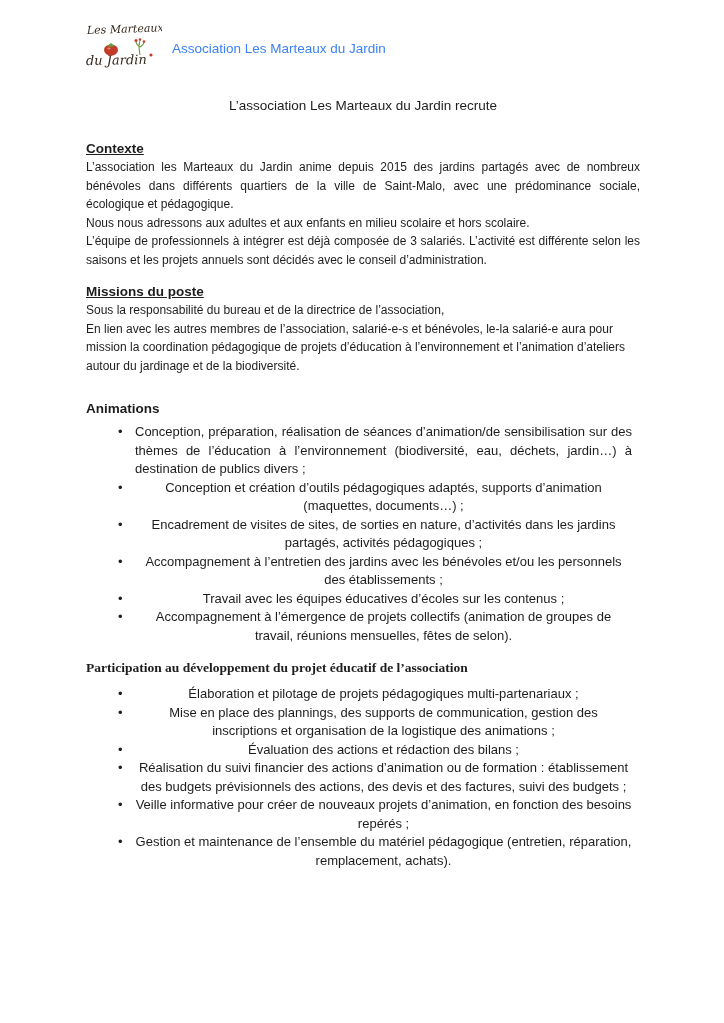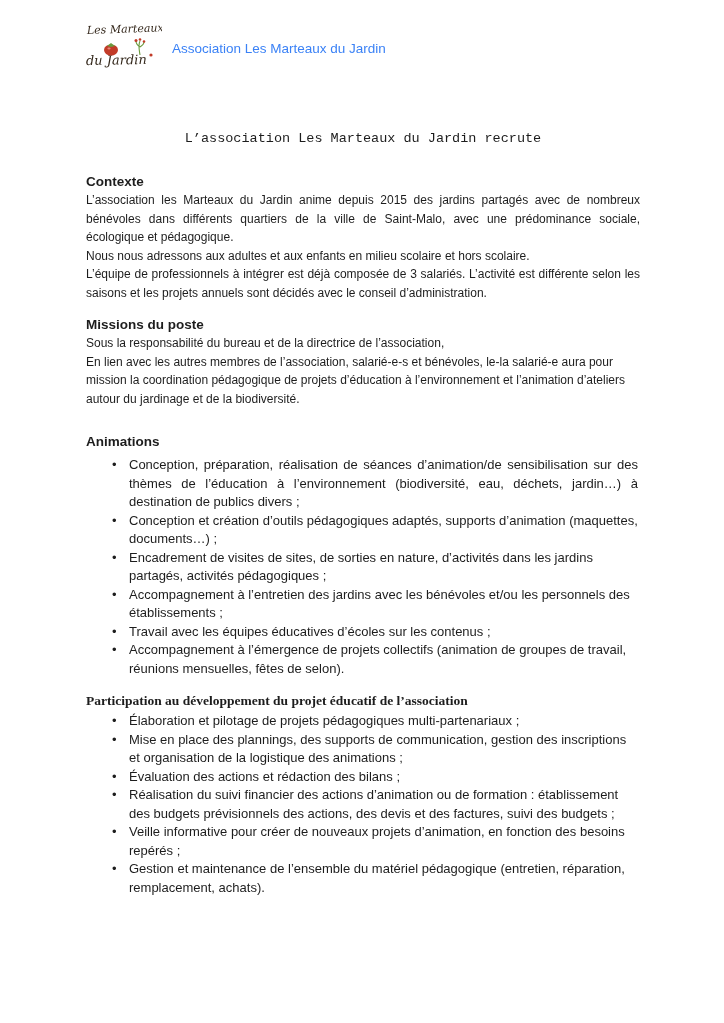--- a/index.html
+++ b/index.html
@@ -25,58 +25,58 @@
     margin-left: 84px;
   }
   .logo { flex: 0 0 auto; }
   .org-name {
     font-size: 13.5px;
     color: #3b82f6;
   }
   
   .title-block { text-align: center; }
   .doc-title {
-    margin-top: 50px;
+    margin-top: 17px;
     font-size: 13.5px;
     line-height: 19px;
-    font-family: Liberation Mono, monospace;
   }
   .doc-subtitle {
     margin-top: 8px;
     font-size: 14.5px;
     font-weight: bold;
     line-height: 20px;
   }
   
   .section-heading {
     font-size: 13.5px;
     font-weight: bold;
     line-height: 19px;
   }
-  .section-heading.underlined { }
+  .section-heading.underlined { text-decoration: underline; }
   .mt-contexte   { margin-top: 24px; }
   .mt-missions   { margin-top: 13px; }
   .mt-animations { margin-top: 24px; }
   .mt-participation { margin-top: 13px; font-family: Liberation Serif, serif; }
   p.body-text {
     font-size: 12px;
     line-height: 18.5px;
   }
   p.justify { text-align: justify; }
   ul.bullets {
     list-style: none;
-    margin: 2px;
+    margin: 8px;
     padding-left: 24px;
   }
   ul.bullets.after-heading { margin-top: 5px; }
   ul.bullets li {
     position: relative;
     padding-left: 17px;
     font-size: 13px;
     line-height: 18.5px;
+    text-align: center;
   }
   ul.bullets li::before {
     content: "\2022";
     position: absolute;
     left: 0;
     top: 0;
   }
   ul.bullets li.justify { text-align: justify; }
 </style>
 </head>

